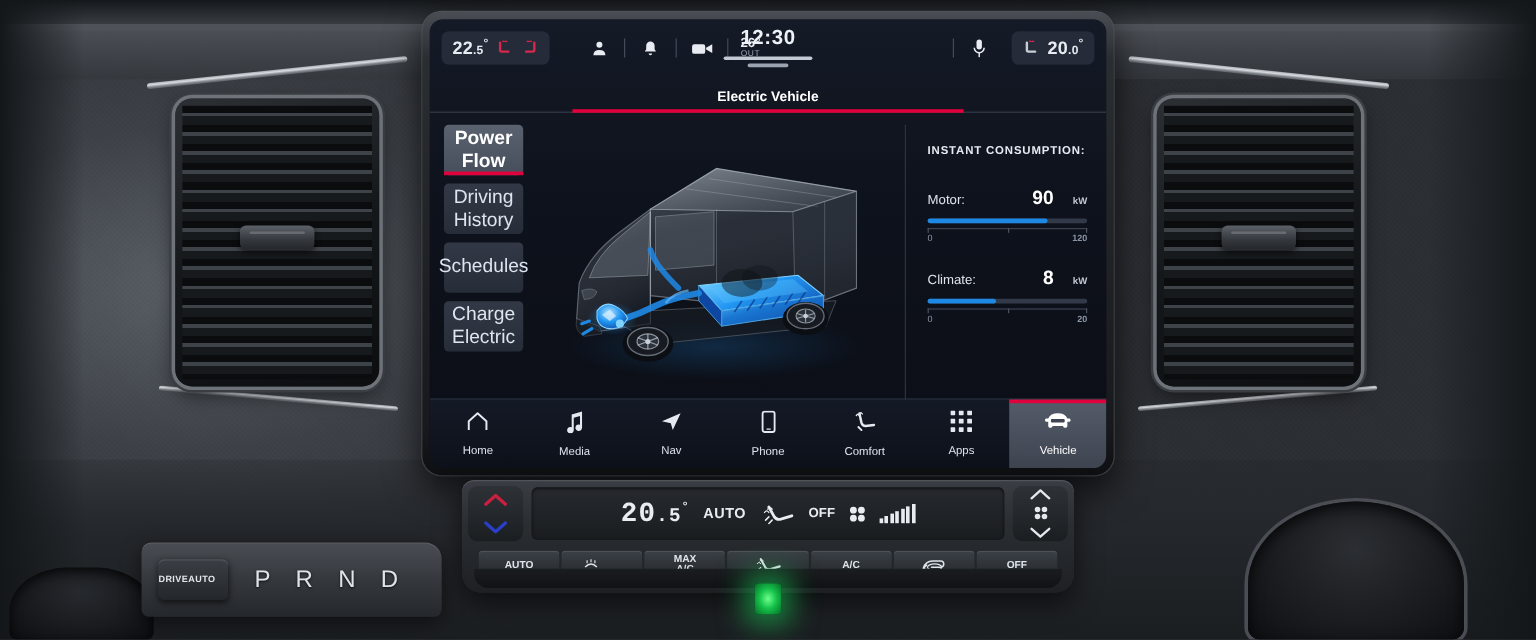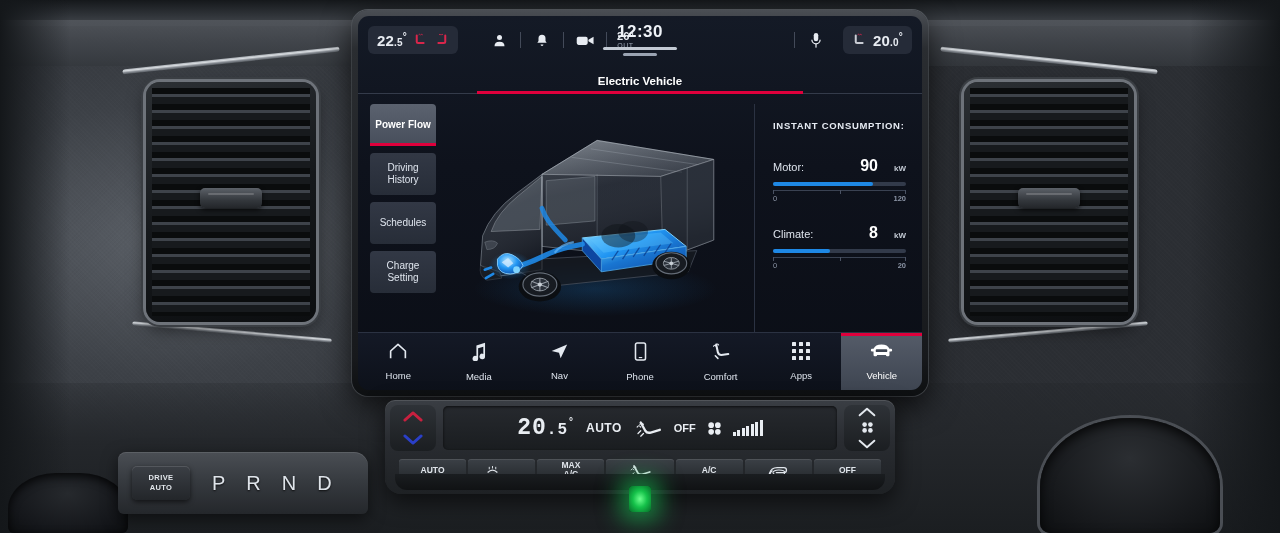--- a/index.html
+++ b/index.html
@@ -135,21 +135,21 @@
 
   
   .main { display:flex; height: 246px; padding: 10px 0 0 0; }
 
   
   .sidebar { width: 78px; padding-left: 12px; display:flex; flex-direction:column; gap: 7px; }
   .side-btn {
     background: linear-gradient(180deg,#323845 0%,#272d38 100%);
     border-radius: 4px; height: 42px;
     display:flex; align-items:center; justify-content:center;
-    text-align:center; font-size: 10px; color:#dfe5ee; line-height:1.2;
+    text-align:center; font-size: 16px; color:#dfe5ee; line-height:1.2;
     padding: 0 4px; position:relative;
   }
   .side-btn.active {
     background: linear-gradient(180deg,#5b626f 0%,#474e5b 100%);
     color:#fff; font-weight:600;
   }
   .side-btn.active::after {
     content:''; position:absolute; left:0; right:0; bottom:0;
     height:3px; background: var(--accent);
   }
@@ -258,21 +258,21 @@
     position:absolute; left: 118px; top: 452px; width: 250px; height: 62px;
     background: linear-gradient(180deg,#4a4e54 0%,#35393e 50%,#24272b 100%);
     border-radius: 8px 14px 6px 6px;
     box-shadow: 0 5px 16px rgba(0,0,0,.55), inset 0 1px 0 rgba(255,255,255,.1);
     display:flex; align-items:center; padding: 0 14px; gap: 22px;
   }
   .drive-mode {
     width: 58px; height: 34px; border-radius: 5px;
     background: linear-gradient(180deg,#3b3f45 0%,#23262a 100%);
     box-shadow: 0 2px 5px rgba(0,0,0,.6), inset 0 1px 0 rgba(255,255,255,.13);
-    display:flex; flex-direction:column; align-items:center; justify-content:center;
+    display:flex; align-items:center; 
     color:#e3e7ec; font-size: 7.5px; font-weight:700; letter-spacing:.4px; line-height:1.35;
   }
   .prnd { display:flex; gap: 20px; color:#dfe4ea; font-size: 20px; letter-spacing:1px; }
   .prnd span { text-shadow: 0 1px 2px rgba(0,0,0,.8); }
 
   
   .cubby {
     position:absolute; right: 60px; bottom: 0px; width: 180px; height: 115px;
     border-radius: 50% 50% 10px 10px / 60% 60% 10px 10px;
     background: radial-gradient(ellipse at 50% 35%, #2b2e32 0%, #16181b 70%, #0d0f11 100%);
@@ -394,21 +394,21 @@
       <div class="side-btn active">
             <span>Power Flow</span>
           </div>
       <div class="side-btn">
             <span>Driving History</span>
           </div>
       <div class="side-btn">
             <span>Schedules</span>
           </div>
       <div class="side-btn">
-            <span>Charge Setting</span>
+            <span>Charge Electric</span>
           </div>
     </div>
 
     <div class="viz">
       <svg viewBox="0 0 300 210" preserveAspectRatio="xMidYMid meet">
         <defs>
           <linearGradient id="bodyG" x1="0" y1="0" x2="0.3" y2="1">
             <stop offset="0%" stop-color="#8d949c" stop-opacity=".55"></stop>
             <stop offset="45%" stop-color="#555c66" stop-opacity=".38"></stop>
             <stop offset="100%" stop-color="#1b1f27" stop-opacity=".75"></stop>

